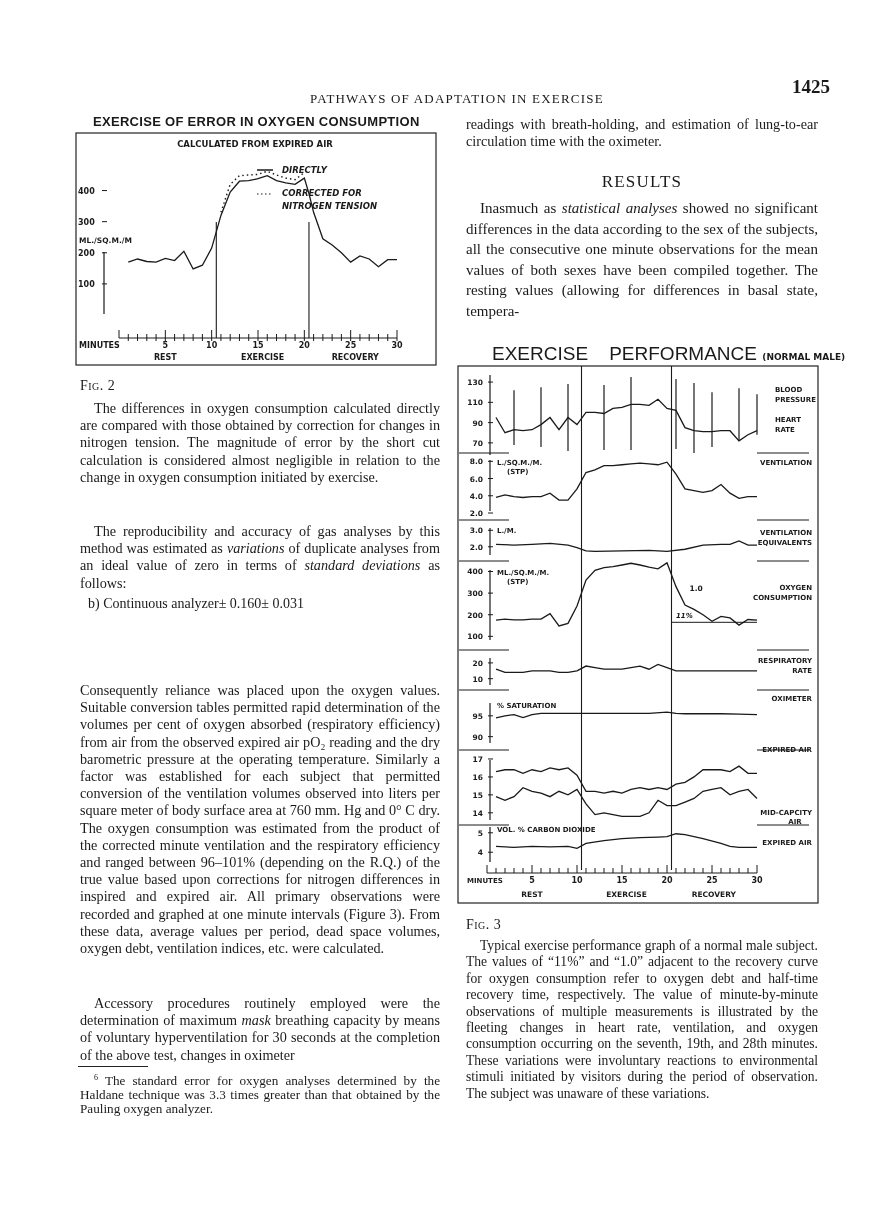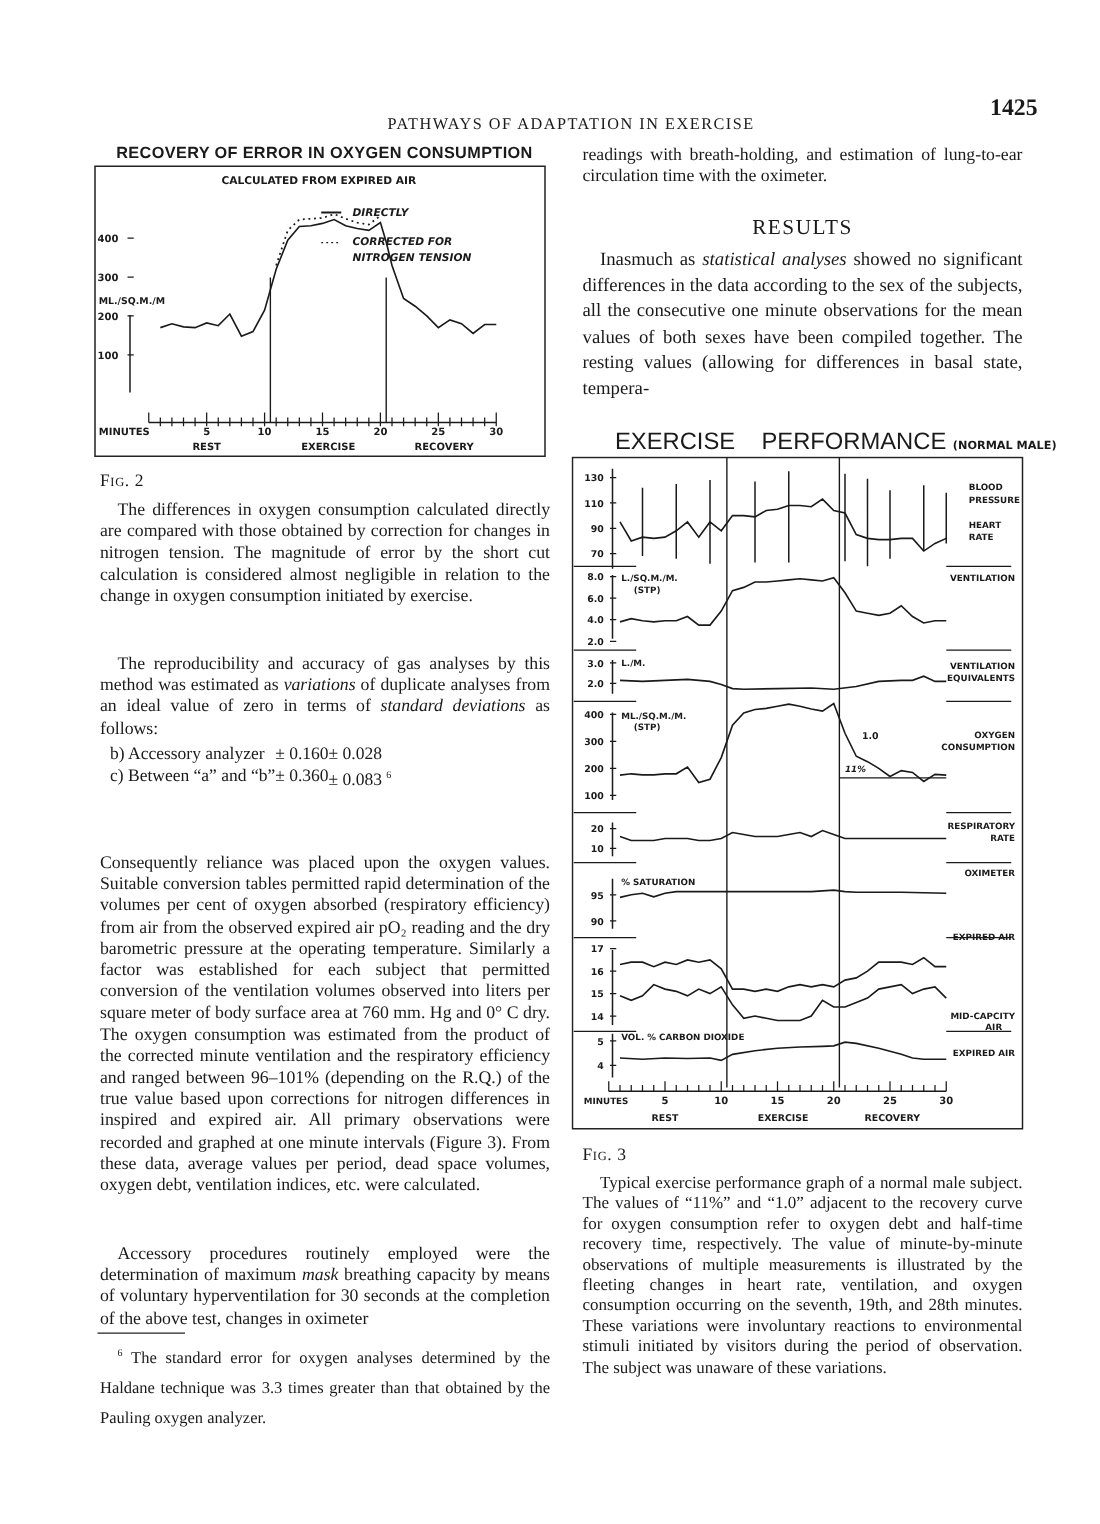--- a/index.html
+++ b/index.html
@@ -12,34 +12,34 @@
   .col-right { left: 466px; width: 352px; }
   p.body { margin: 0; font-size: 14.2px; line-height: 17.2px; text-align: justify; }
   p.indent { text-indent: 14px; }
   .fig-caption { font-size: 14px; letter-spacing: 0.5px; }
   .fig-caption .sc { font-variant: small-caps; }
   .results-head { text-align: center; font-size: 17px; letter-spacing: 1.2px; }
   .sans { font-family: "DejaVu Sans", "Liberation Sans", sans-serif; font-weight: bold; }
   .chart-title { font-family: "Liberation Sans", "DejaVu Sans", sans-serif; font-weight: bold; font-size: 13px; letter-spacing: 0.3px; }
   table.sd { border-collapse: collapse; font-size: 14px; line-height: 16px; }
   table.sd td { padding: 0; }
-  .footnote { font-size: 13.2px; line-height: 24px; text-align: justify; }
+  .footnote { font-size: 13.2px; line-height: 14px; text-align: justify; }
   .fn-rule { width: 70px; height: 1px; background: #222; }
   sup { font-size: 8px; }
   svg text { font-family: "DejaVu Sans", "Liberation Sans", sans-serif; font-weight: bold; fill: #1a1a1a; }
 </style>
 </head>
 <body>
 
 <div class="abs running-head">
   <span class="title">PATHWAYS OF ADAPTATION IN EXERCISE</span>
   <span class="pageno">1425</span>
 </div>
 
-<div class="abs chart-title" style="top:114px; left:93px;">RECOVERY OF ERROR IN OXYGEN CONSUMPTION</div>
+<div class="abs chart-title" style="top:114px; left:93px;">EXERCISE OF ERROR IN OXYGEN CONSUMPTION</div>
 
 <svg class="abs" style="top:132px; left:75px;" width="363" height="235" id="fig2svg">
     <rect x="1" y="1" width="360" height="232" fill="none" stroke="#222" stroke-width="1.2"></rect>
     <text x="180" y="15" font-size="8.5" text-anchor="middle">CALCULATED FROM EXPIRED AIR</text>
     <line x1="182" y1="38" x2="198" y2="38" stroke="#1a1a1a" stroke-width="1.5"></line>
     <text x="207" y="41" font-size="8.5" font-style="italic">DIRECTLY</text>
     <line x1="182" y1="62" x2="198" y2="62" stroke="#1a1a1a" stroke-width="1" stroke-dasharray="1.5,2.5"></line>
     <text x="207" y="64" font-size="8.5" font-style="italic">CORRECTED FOR</text>
     <text x="207" y="77" font-size="8.5" font-style="italic">NITROGEN TENSION</text>
     <text x="4" y="111" font-size="7.5">ML./SQ.M./M</text>
@@ -101,28 +101,23 @@
   </svg>
 
 <div class="abs col-left fig-caption" style="top:378px;"><span class="sc">Fig. 2</span></div>
 <p class="abs col-left body indent" style="top:400px;">The differences in oxygen consumption calculated directly are compared with those obtained by correction for changes in nitrogen tension. The magnitude of error by the short cut calculation is considered almost negligible in relation to the change in oxygen consumption initiated by exercise.</p>
 
 <p class="abs col-left body indent" style="top:523px;"><span>The reproducibility and accuracy of gas analyses by this method was estimated as </span><i>variations</i><span> of duplicate analyses from an ideal value of zero in terms of </span><i>standard deviations</i><span> as follows:</span></p>
 
 <table class="abs sd" style="top:596px; left:88px;">
   <tbody>
   <tr>
-    <td>b)  Accessory analyzer</td>
+    <td>b)  Continuous analyzer</td>
     <td>± 0.160</td>
-    <td>± 0.028</td>
-  </tr>
-  <tr>
-    <td>c)  Between “a” and “b”</td>
-    <td>± 0.360</td>
-    <td><span>± 0.083</span> <sup>6</sup></td>
+    <td>± 0.031</td>
   </tr>
 </tbody>
   </table>
 
 <p class="abs col-left body" style="top:682px;">Consequently reliance was placed upon the oxygen values. Suitable conversion tables permitted rapid determination of the volumes per cent of oxygen absorbed (respiratory efficiency) from air from the observed expired air pO₂ reading and the dry barometric pressure at the operating temperature. Similarly a factor was established for each subject that permitted conversion of the ventilation volumes observed into liters per square meter of body surface area at 760 mm. Hg and 0° C dry. The oxygen consumption was estimated from the product of the corrected minute ventilation and the respiratory efficiency and ranged between 96–101% (depending on the R.Q.) of the true value based upon corrections for nitrogen differences in inspired and expired air. All primary observations were recorded and graphed at one minute intervals (Figure 3). From these data, average values per period, dead space volumes, oxygen debt, ventilation indices, etc. were calculated.</p>
 
 <p class="abs col-left body indent" style="top:995px;"><span>Accessory procedures routinely employed were the determination of maximum </span><i>mask</i><span> breathing capacity by means of voluntary hyperventilation for 30 seconds at the completion of the above test, changes in oximeter</span></p>
 
 <div class="abs fn-rule" style="top:1066px; left:78px;"></div>
 <p class="abs col-left footnote" style="top:1071px; margin:0; text-indent:14px;"><sup>6</sup> <span>The standard error for oxygen analyses determined by the Haldane technique was 3.3 times greater than that obtained by the Pauling oxygen analyzer.</span></p>

